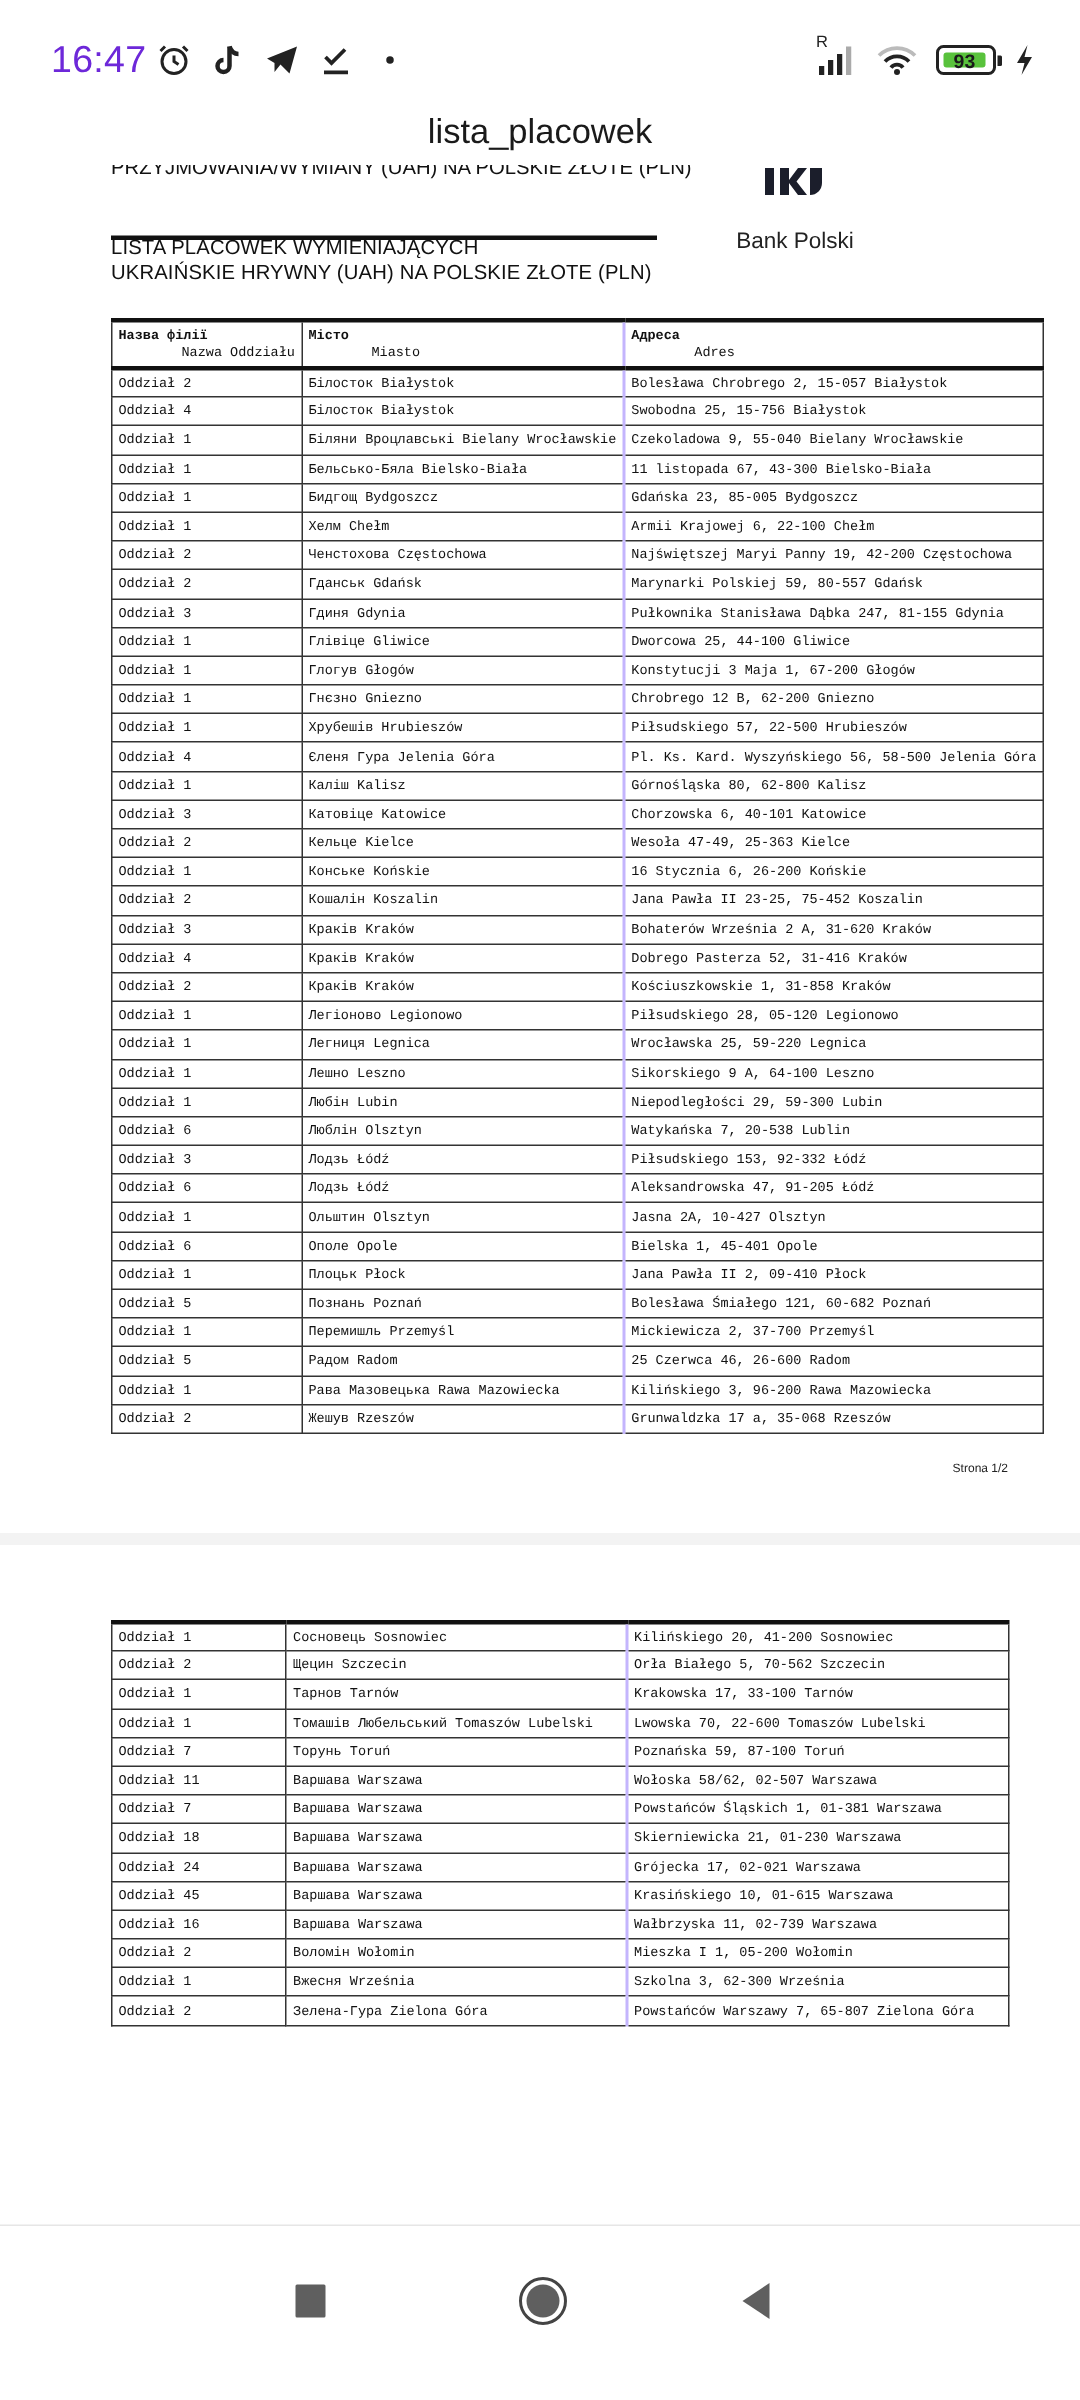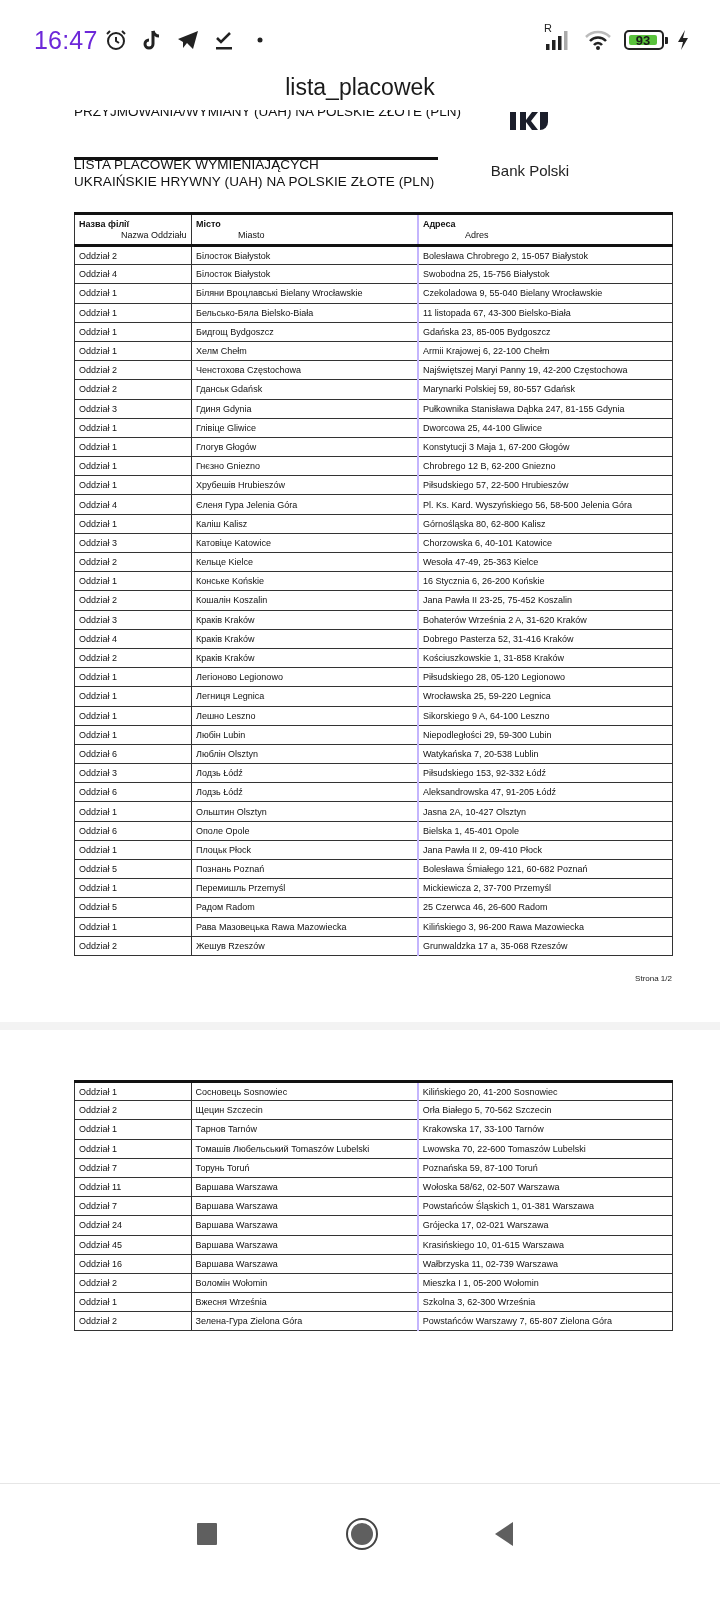--- a/index.html
+++ b/index.html
@@ -25,23 +25,23 @@
     .page1 { top: 0; height: 918px; }
     .page-gap { position: absolute; top: 918px; left: 0; width: 720px; height: 8px; background: #f3f3f3; }
     .page2 { top: 926px; height: 454px; }
 
     .doc-head-clip { position: absolute; left: 74px; top: 6px; font-size: 13.5px; color: #111; line-height: 17px; overflow: hidden; height: 10px; }
     .doc-head-clip span { display: block; margin-top: -7px; text-align: center; }
     .doc-title { position: absolute; left: 74px; top: 16px; font-size: 13.5px; line-height: 17px; color: #111; letter-spacing: 0.1px; margin-top: 36px; }
     .doc-rule { position: absolute; left: 74px; top: 53px; width: 364px; height: 3px; background: #111; }
     .logo { position: absolute; left: 490px; top: 8px; width: 80px; height: 60px; }
     .logo-mark { position: absolute; left: 18px; top: 0; width: 42px; height: 22px; }
-    .logo-text { position: absolute; left: 0; top: 40px; width: 80px; text-align: center; font-size: 15px; color: #222; margin-top: 10px; }
-
-    table.branches { position: absolute; left: 74px; width: 599px; border-collapse: collapse; font-family: Liberation Sans, sans-serif; font-size: 9px; color: #111; }
+    .logo-text { position: absolute; left: 0; top: 40px; width: 80px; text-align: center; font-size: 15px; color: #222; }
+
+    table.branches { position: absolute; left: 74px; width: 599px; border-collapse: collapse; font-family: Liberation Mono, monospace; font-size: 9px; color: #111; }
     table.branches td, table.branches th { border: 1px solid #333; padding: 0 4px; height: 19.2px; text-align: left; font-weight: normal; vertical-align: middle; white-space: nowrap; overflow: hidden; }
     table.branches td.c-addr, table.branches th.c-addr { border-left: 2px solid #c4b5fd; }
     table.branches tr:first-child th, table.branches tr:first-child td { border-top: 3px solid #111; }
     table.branches th { height: 32px; line-height: 11px; }
     .th-ua { font-weight: bold; display: block; }
     .th-pl { display: block; padding-left: 42px; }
     .col1 { width: 117px; } .col2 { width: 227px; } .col3 { width: 255px; }
     .t1 { top: 108px; }
     .t2 { top: 50px; }
     .page-number { position: absolute; right: 48px; top: 870px; font-size: 8px; color: #222; font-family: Liberation Sans, sans-serif; }
@@ -391,20 +391,25 @@
             <td>Oddział 11</td>
             <td>Варшава Warszawa</td>
             <td class="c-addr">Wołoska 58/62, 02-507 Warszawa</td>
           </tr>
           <tr>
             <td>Oddział 7</td>
             <td>Варшава Warszawa</td>
             <td class="c-addr">Powstańców Śląskich 1, 01-381 Warszawa</td>
           </tr>
           <tr>
+            <td>Oddział 18</td>
+            <td>Варшава Warszawa</td>
+            <td class="c-addr">Skierniewicka 21, 01-230 Warszawa</td>
+          </tr>
+          <tr>
             <td>Oddział 24</td>
             <td>Варшава Warszawa</td>
             <td class="c-addr">Grójecka 17, 02-021 Warszawa</td>
           </tr>
           <tr>
             <td>Oddział 45</td>
             <td>Варшава Warszawa</td>
             <td class="c-addr">Krasińskiego 10, 01-615 Warszawa</td>
           </tr>
           <tr>

